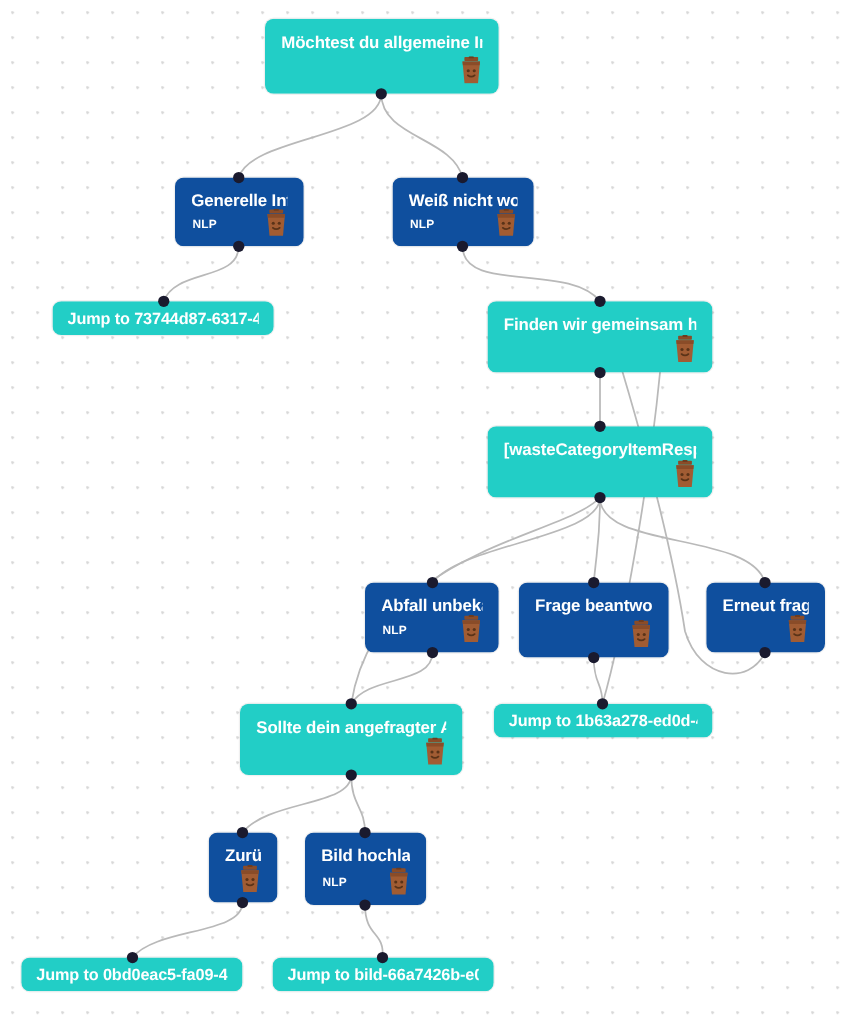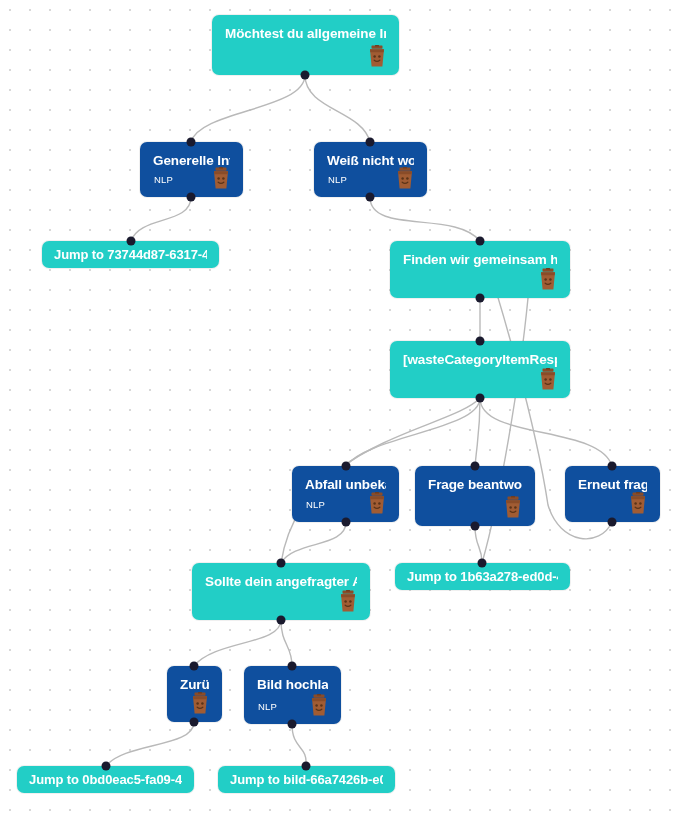--- a/index.html
+++ b/index.html
@@ -60,21 +60,21 @@
   .node.jump .node-title {
     font-size: 13px;
     font-weight: 700;
   }
   .nlp-tag {
     position: absolute;
     left: 13px;
     bottom: 11px;
     color: #ffffff;
     font-size: 9.5px;
-    font-weight: 400;
+    font-weight: 700;
     letter-spacing: 0.2px;
   }
   .bin-icon {
     position: absolute;
     right: 11px;
     bottom: 7px;
     width: 20px;
     height: 22px;
   }
   .port {

